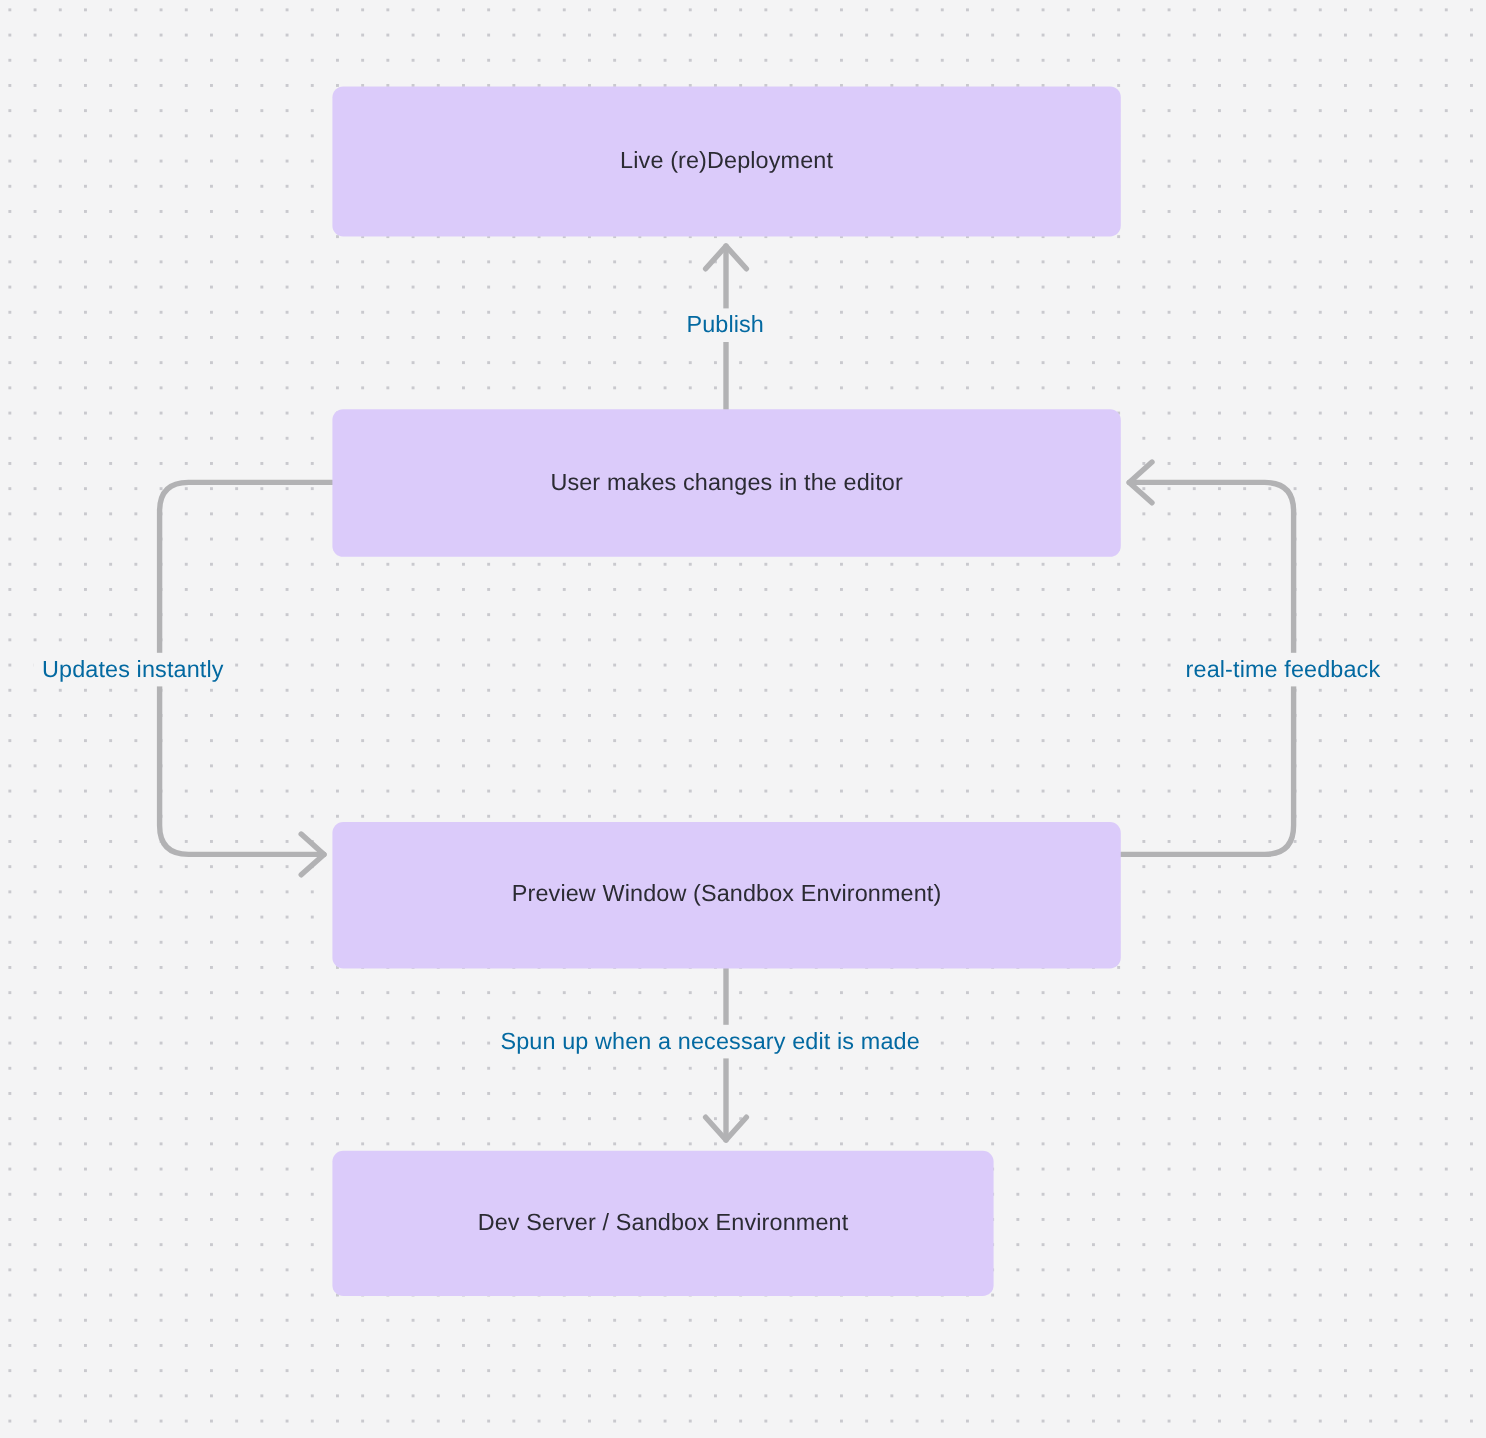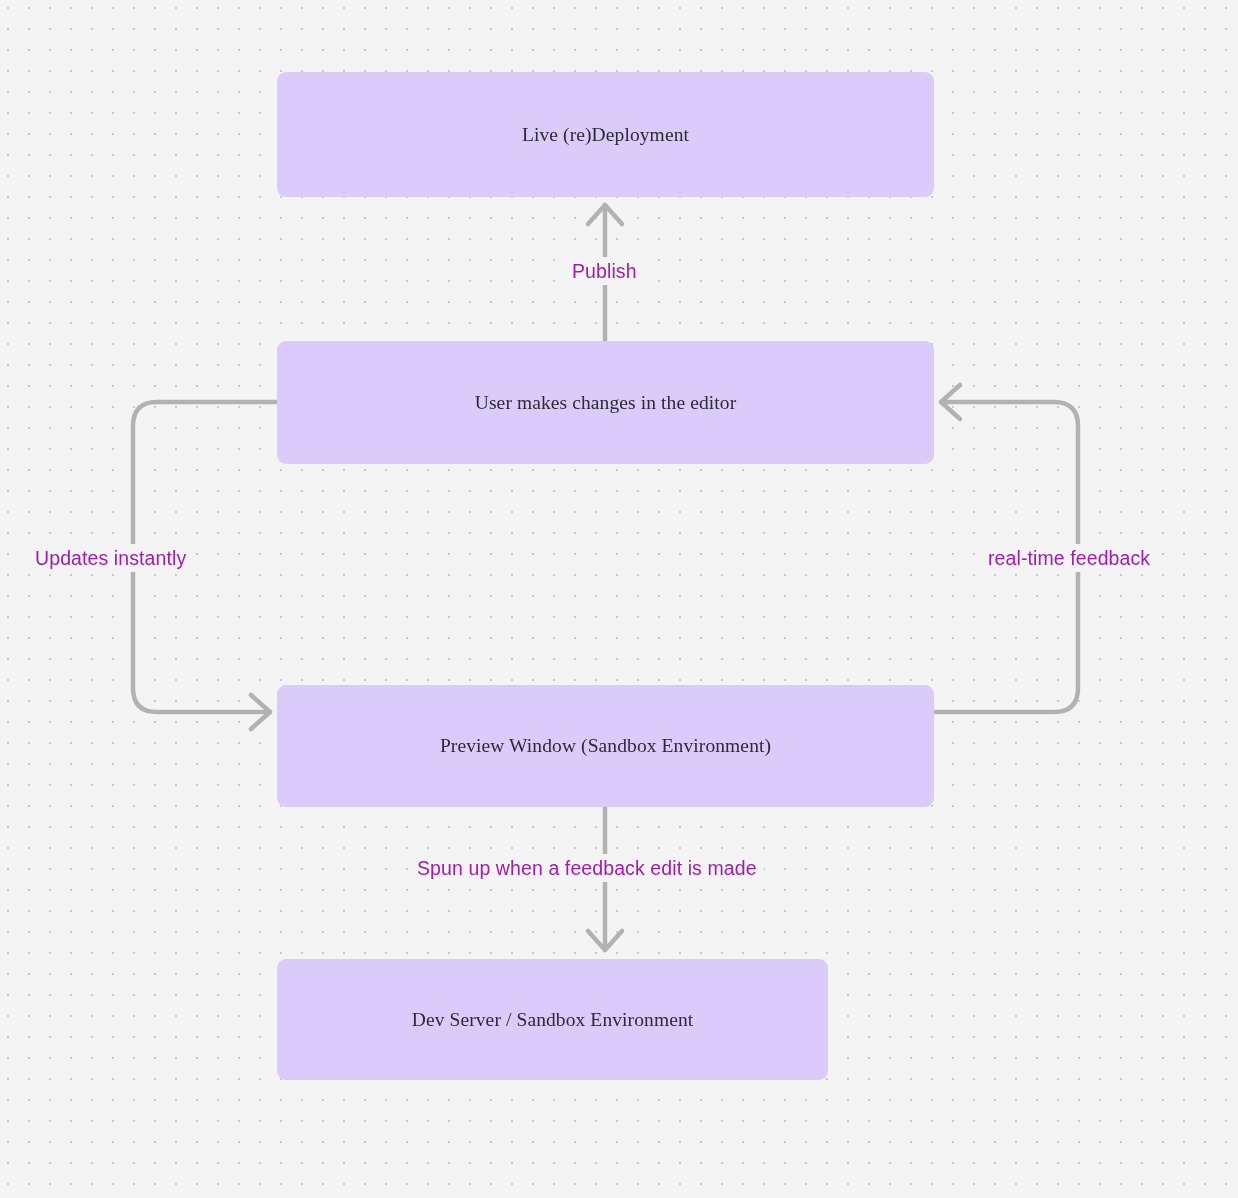--- a/index.html
+++ b/index.html
@@ -46,33 +46,32 @@
     justify-content: center;
     z-index: 3;
   }
   .node-label {
     font-size: 19.5px;
     color: #2b2b33;
     letter-spacing: 0.1px;
     text-align: right;
     white-space: nowrap;
     line-height: 1.2;
-    font-family: Liberation Serif, serif;
   }
 
   #node-live          { left: 277px; top: 72px;  width: 657px; height: 125px; }
   #node-editor        { left: 277px; top: 341px; width: 657px; height: 123px; }
   #node-preview       { left: 277px; top: 651px; width: 657px; height: 122px; margin-top: 34px; }
   #node-devserver     { left: 277px; top: 959px; width: 551px; height: 121px; }
 
   
   .edge-label {
     position: absolute;
     font-size: 19.5px;
-    color: #a21caf;
+    color: #0369a1;
     white-space: nowrap;
     background-color: #f4f4f5;
     padding: 2px 7px;
     z-index: 4;
     line-height: 1.25;
     letter-spacing: 0.1px;
   }
   #label-publish   { left: 565px; top: 257px; }
   #label-updates   { left: 28px;  top: 544px; }
   #label-realtime  { left: 981px; top: 544px; }
@@ -122,15 +121,15 @@
   <div class="node" id="node-devserver">
     <span class="node-label">Dev Server / Sandbox Environment</span>
   </div>
 
   <div class="edge-label" id="label-publish">Publish</div>
 
   <div class="edge-label" id="label-updates">Updates instantly</div>
 
   <div class="edge-label" id="label-realtime">real-time feedback</div>
 
-  <div class="edge-label" id="label-spunup">Spun up when a feedback edit is made</div>
+  <div class="edge-label" id="label-spunup">Spun up when a necessary edit is made</div>
 
 </div>
 
 </body></html>

